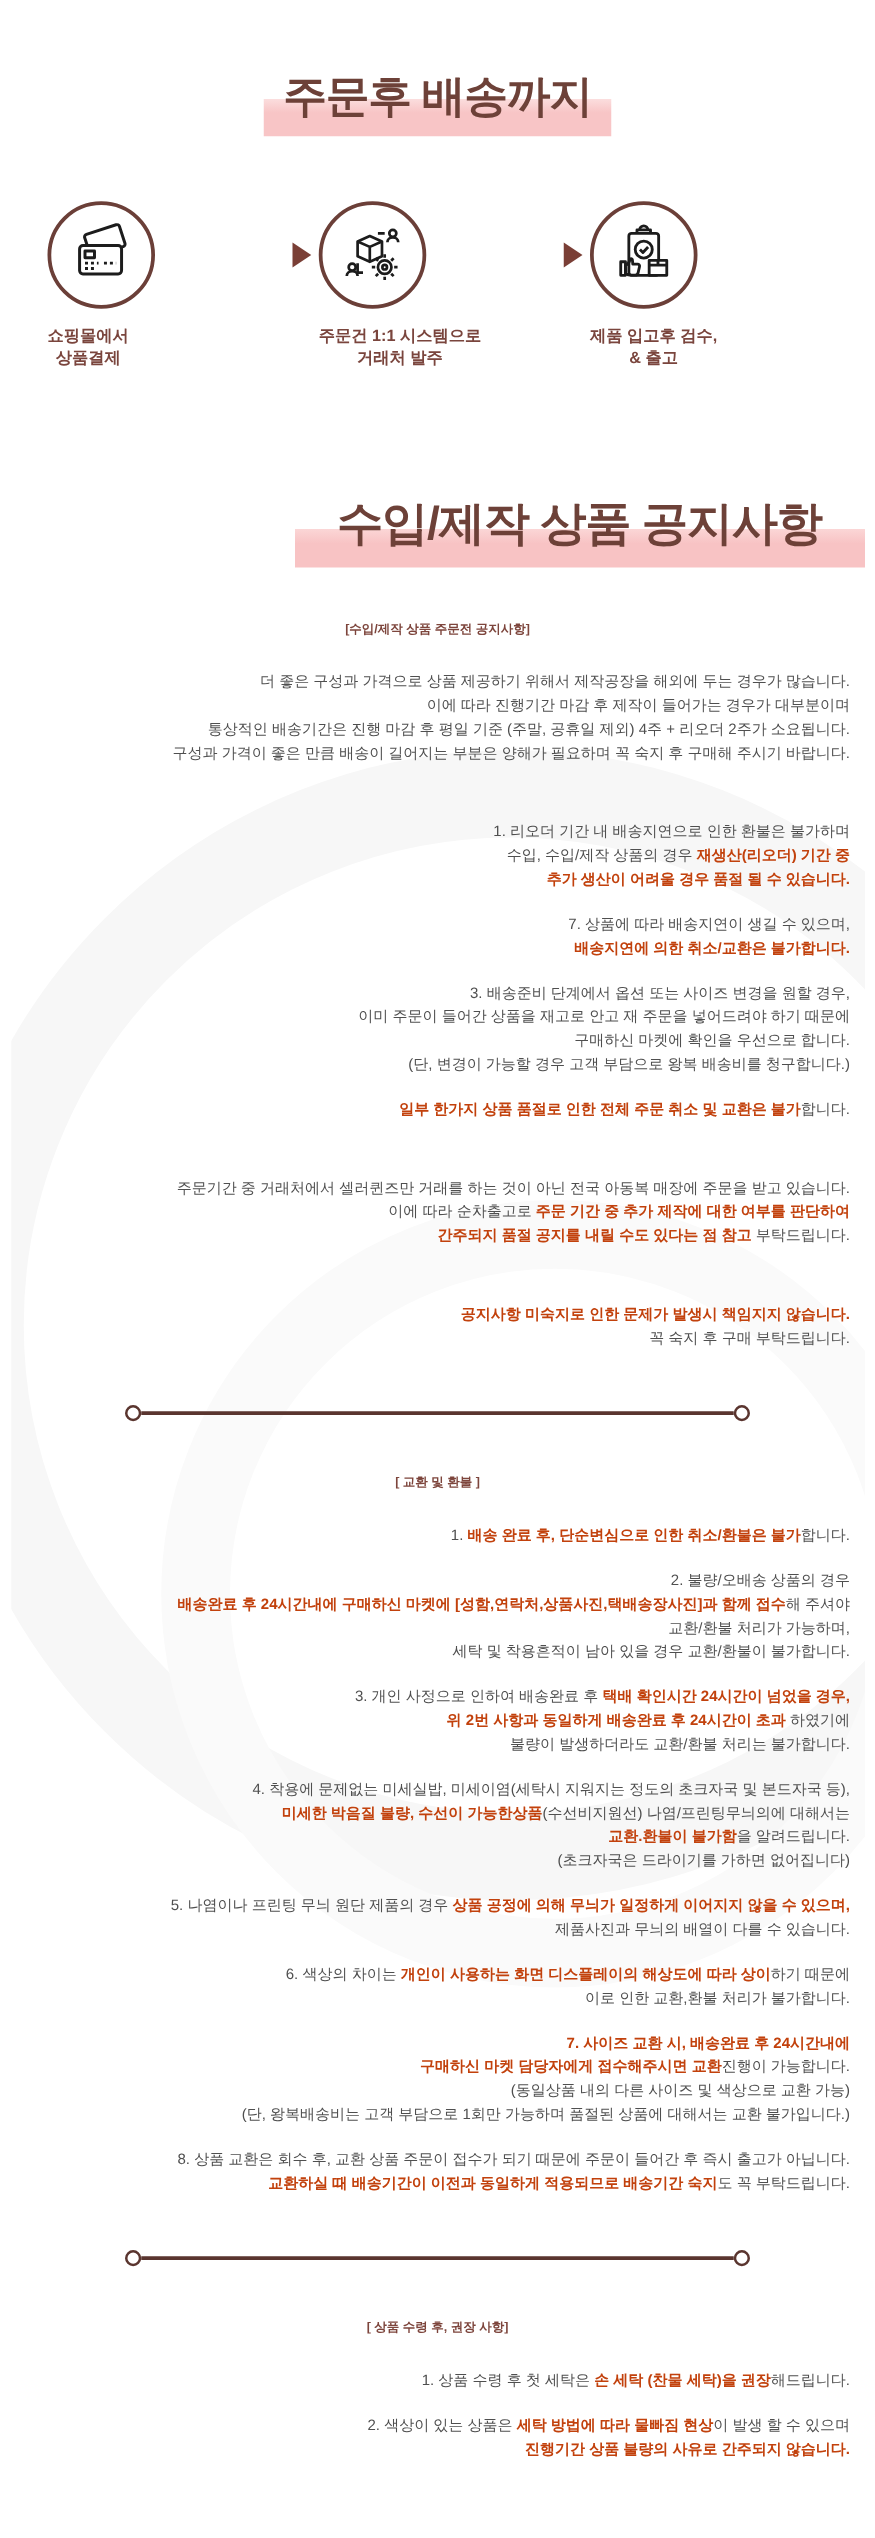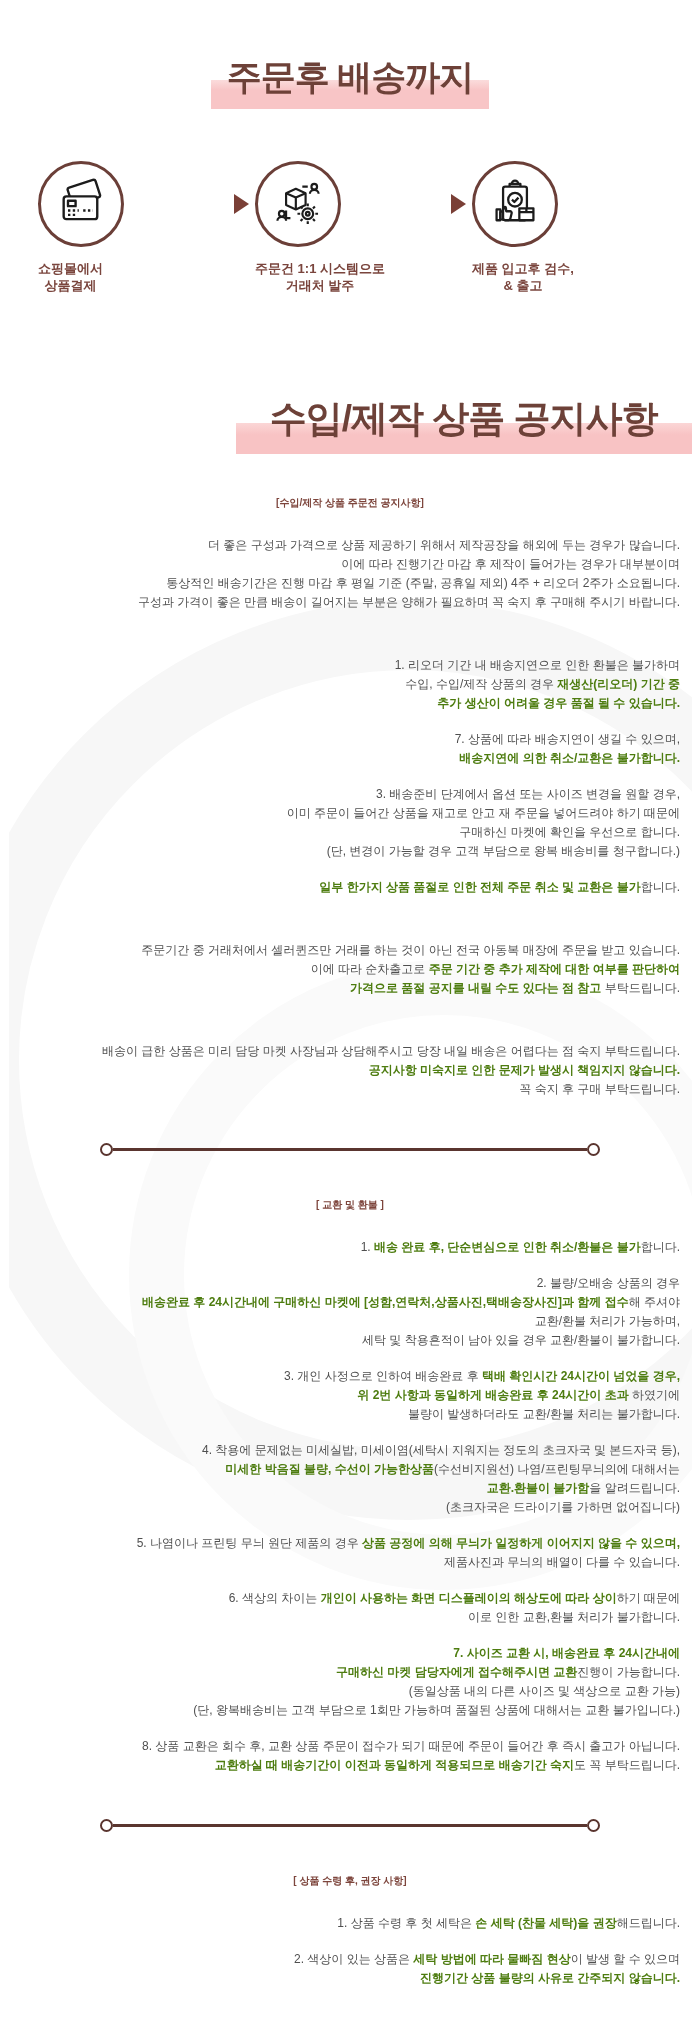--- a/index.html
+++ b/index.html
@@ -29,21 +29,21 @@
   .title2{margin:96px 0 0;text-align:right;font-size:37px;font-weight:800;letter-spacing:-1px;color:#6d4138;}
   .hl2{display:inline-block;padding:4px 34px 10px;
        background:linear-gradient(180deg,rgba(0,0,0,0) 52%,#fbd6d6 52%,#f8c3c4 70%,#f8c3c4 100%);}
 
   
   .content{width:660px;margin:0 auto;text-align:center;padding-bottom:60px;}
   .sec-header{margin:42px 0 26px;font-size:10px;font-weight:700;color:#7d453c;}
   .para{margin:17px 0;font-size:12px;line-height:19px;color:#4f4f4f;text-align:right;}
   .para.lead{margin-top:44px;}
   .ln{white-space:nowrap;}
-  .red{color:#4d7c0f;font-weight:700;}
+  .red{color:#c2410c;font-weight:700;}
 
   .divider{margin:44px auto 14px;width:500px;display:flex;align-items:center;}
   .divider .dot{width:9px;height:9px;border:2.5px solid #5a352f;border-radius:50%;background:#fff;flex:0 0 auto;box-sizing:content-box;}
   .divider .line{flex:1;height:3px;background:#5a352f;}
 </style>
 </head>
 <body>
 
 <div class="page">
   <div class="wm wm1"></div>
@@ -139,24 +139,23 @@
           <div class="ln"><span>이미 주문이 들어간 상품을 재고로 안고 재 주문을 넣어드려야 하기 때문에</span></div>
           <div class="ln"><span>구매하신 마켓에 확인을 우선으로 합니다.</span></div>
           <div class="ln"><span>(단, 변경이 가능할 경우 고객 부담으로 왕복 배송비를 청구합니다.)</span></div>
         </div>
         <div class="para">
           <div class="ln"><span class="red">일부 한가지 상품 품절로 인한 전체 주문 취소 및 교환은 불가</span><span>합니다.</span></div>
         </div>
         <div class="para lead">
           <div class="ln"><span>주문기간 중 거래처에서 셀러퀸즈만 거래를 하는 것이 아닌 전국 아동복 매장에 주문을 받고 있습니다.</span></div>
           <div class="ln"><span>이에 따라 순차출고로 </span><span class="red">주문 기간 중 추가 제작에 대한 여부를 판단하여</span></div>
-          <div class="ln"><span class="red">가격으로 품절 공지를 내릴 수도 있다는 점 참고</span><span> 부탁드립니다.</span></div>
+          <div class="ln"><span class="red">간주되지 품절 공지를 내릴 수도 있다는 점 참고</span><span> 부탁드립니다.</span></div>
         </div>
         <div class="para lead">
-          <div class="ln"><span>배송이 급한 상품은 미리 담당 마켓 사장님과 상담해주시고 당장 내일 배송은 어렵다는 점 숙지 부탁드립니다.</span></div>
           <div class="ln"><span class="red">공지사항 미숙지로 인한 문제가 발생시 책임지지 않습니다.</span></div>
           <div class="ln"><span>꼭 숙지 후 구매 부탁드립니다.</span></div>
         </div>
         <div class="divider">
           <span class="dot"></span>
           <span class="line"></span>
           <span class="dot"></span>
         </div>
         <div class="sec-header">[ 교환 및 환불 ]</div>
         <div class="para">

